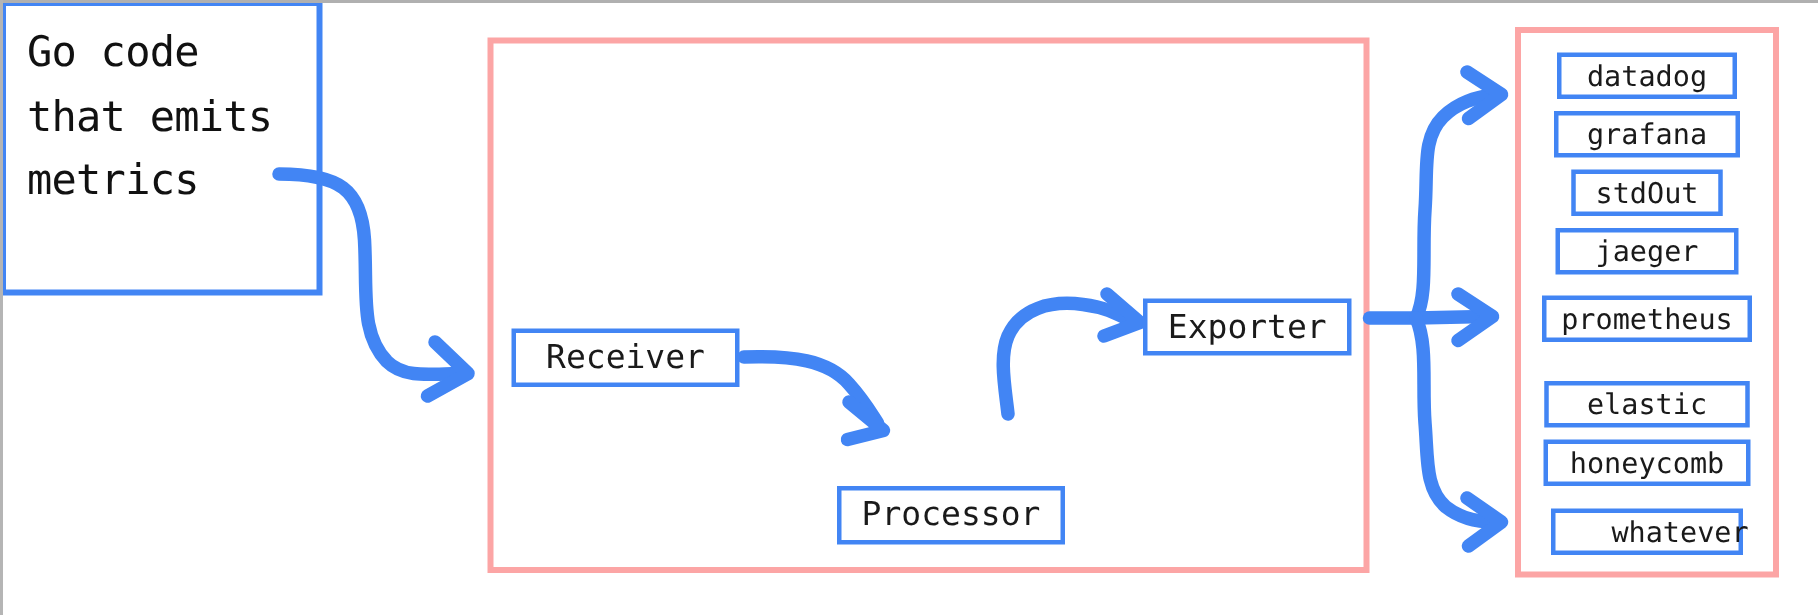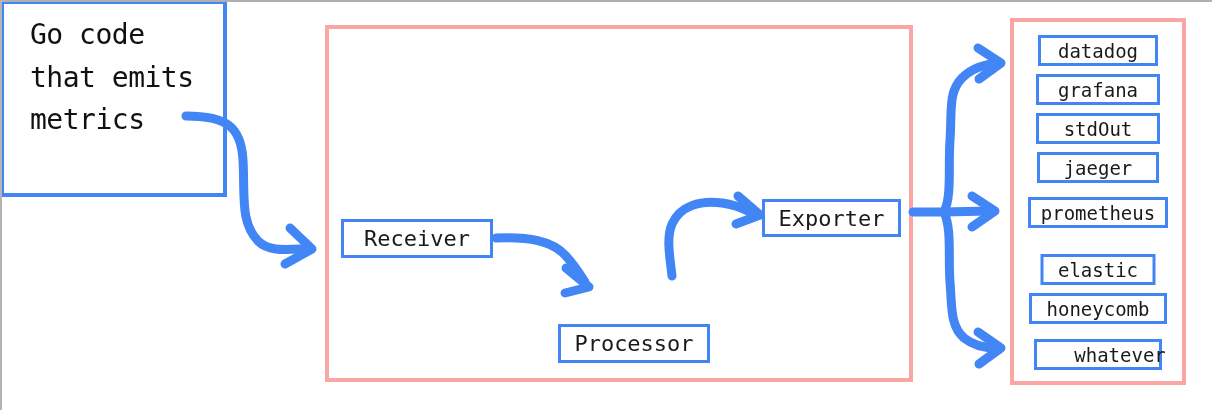--- a/index.html
+++ b/index.html
@@ -44,21 +44,21 @@
     position: absolute;
     box-sizing: border-box;
     background: #ffffff;
     border: 4px solid #fca5a5;
   }
   #go-code-box {
     left: 3px; top: 27px; width: 179px; height: 179px;
     border: 4px solid #4285f4;
     background: #ffffff;
     display: block;
-    padding: 10px 14px 0 26px;
+    padding: 10px 14px 0 14px;
   }
   #go-code-text {
     font-family: "DejaVu Sans Mono", "Liberation Mono", monospace;
     font-size: 28px;
     line-height: 1.52;
     color: #111111;
     white-space: pre-line;
     letter-spacing: -0.5px;
   }
   #collector-box {
@@ -140,24 +140,24 @@
 
   <div class="container-box" id="collector-box"></div>
 
   <div class="box" id="receiver-box">Receiver</div>
   <div class="box" id="processor-box">Processor</div>
   <div class="box" id="exporter-box">Exporter</div>
 
   <div class="container-box" id="backends-box">
     <div class="backend-item" style="top:13px;  width:120px;">datadog</div>
     <div class="backend-item" style="top:52px;  width:124px;">grafana</div>
-    <div class="backend-item" style="top:91px;  width:124px;">stdOut</div>
+    <div class="backend-item" style="top:91px;  width:101px;">stdOut</div>
     <div class="backend-item" style="top:130px; width:122px;">jaeger</div>
     <div class="backend-item" style="top:175px; width:140px;">prometheus</div>
-    <div class="backend-item" style="top:232px; width:115px;">elastic</div>
+    <div class="backend-item" style="top:232px; width:137px;">elastic</div>
     <div class="backend-item" style="top:271px; width:138px;">honeycomb</div>
     <div class="backend-item" style="top:317px; width:128px;padding-left:44px;">whatever</div>
   </div>
 
   <svg class="arrows" viewBox="0 0 1212 410">
 
     <g>
       <path class="arrow-path" d="M 186 116
                C 226 116, 241 126, 243 160
                C 245 196, 240 222, 258 241

